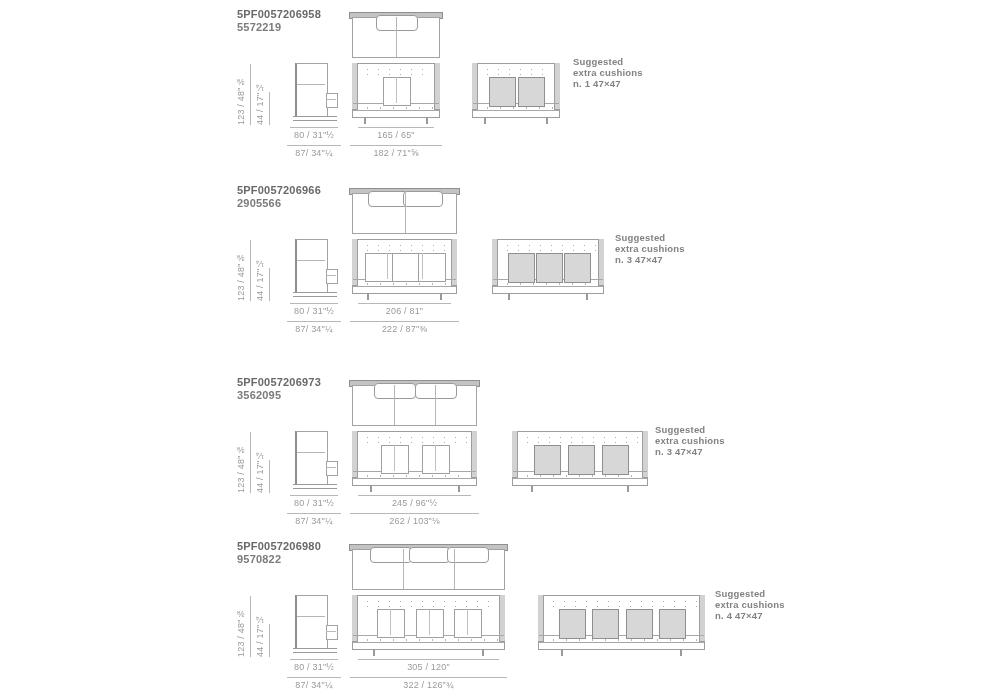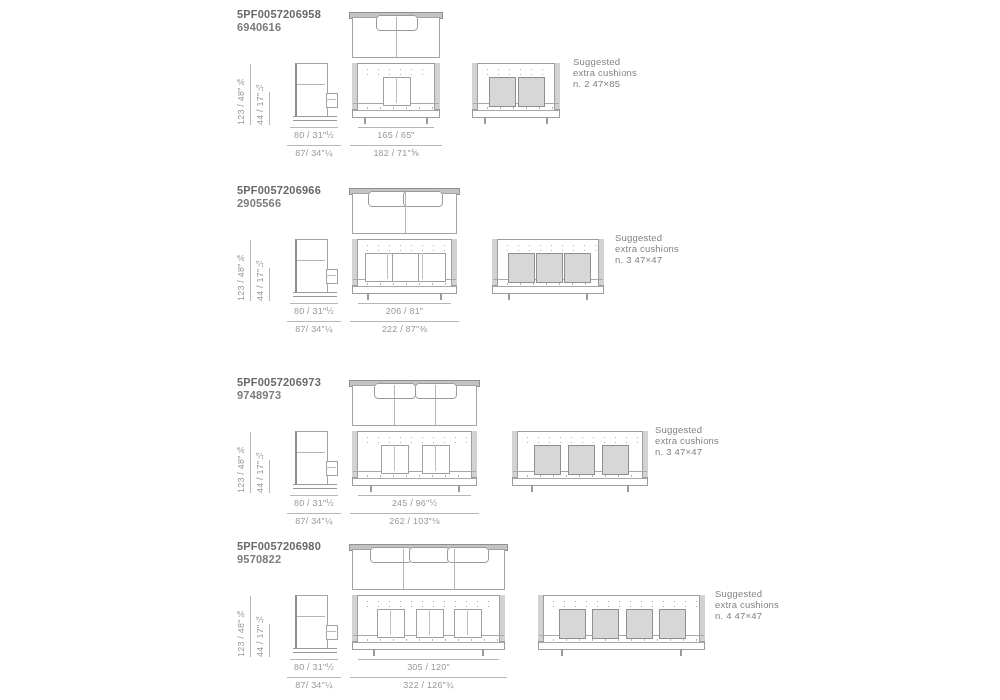--- a/index.html
+++ b/index.html
@@ -12,21 +12,21 @@
   .codes{position:absolute;left:237px;top:0;color:#686868;font-size:11px;font-weight:bold;line-height:13px;letter-spacing:.2px}
   .codes .c2{color:#7b7b7b}
 
   
   .dimtext{position:absolute;color:#9a9a9a;font-size:9px;text-align:center;letter-spacing:.2px;white-space:nowrap}
   .dline{position:absolute;height:1px;background:#b7b7b7}
   .vline{position:absolute;width:1px;background:#b7b7b7}
   .vdim{position:absolute;color:#9a9a9a;font-size:9px;letter-spacing:.2px;writing-mode:vertical-rl;transform:rotate(180deg);white-space:nowrap}
 
   
-  .suggested{position:absolute;top:48px;color:#828282;font-size:9.5px;font-weight:normal;line-height:11px;letter-spacing:.2px}
+  .suggested{position:absolute;top:48px;color:#828282;font-size:9.5px;font-weight:bold;line-height:11px;letter-spacing:.2px}
   .r0 .suggested{left:573px}.r1 .suggested{left:615px}.r2 .suggested{left:655px}.r3 .suggested{left:715px}
 
   
   .side-view{position:absolute;left:293px;top:55px;width:48px;height:62px}
   .sv-box{position:absolute;left:2px;top:0;width:30px;height:52px;border:1px solid #a3a3a3;border-left:2px solid #8e8e8e;background:#fff}
   .sv-split{position:absolute;left:4px;top:21px;width:28px;height:1px;background:#b5b5b5}
   .sv-arm{position:absolute;left:33px;top:30px;width:10px;height:13px;border:1px solid #a3a3a3;background:#fff}
   .sv-armline{position:absolute;left:33px;top:36px;width:10px;height:1px;background:#bbb}
   .sv-base{position:absolute;left:0px;top:53px;width:44px;height:3px;border-top:1px solid #9a9a9a;border-bottom:1px solid #9a9a9a}
 
@@ -67,21 +67,21 @@
   .fv-leg{position:absolute;top:54px;width:2px;height:7px;background:#9a9a9a}
   .fv-leg.l{left:14%}.fv-leg.r{right:14%}
 </style>
 </head>
 <body>
 
 <div id="rows-root">
   <div class="row r0">
     <div class="codes">
       <div class="c1">5PF0057206958</div>
-      <div class="c2">6940616</div>
+      <div class="c2">5572219</div>
     </div>
 
     <div class="vdim" style="left:236px;top:55px;height:62px">123 / 48"⅜</div>
     <div class="vline" style="left:250px;top:56px;height:61px"></div>
     <div class="vdim" style="left:255px;top:66px;height:51px">44 / 17"¼</div>
     <div class="vline" style="left:269px;top:84px;height:33px"></div>
 
     <div class="side-view">
       <div class="sv-box"></div>
       <div class="sv-split"></div>
@@ -131,21 +131,21 @@
     <div class="dimtext" style="left:284px;top:140px;width:60px">87/ 34"¼</div>
 
     <div class="dline fdim1-line" style="left: 358px; top: 119px; width: 76px;"></div>
     <div class="dimtext fdim1-text" style="left: 350px; top: 122px; width: 92px;">165 / 65"</div>
     <div class="dline fdim2-line" style="left: 350px; top: 137px; width: 92px;"></div>
     <div class="dimtext fdim2-text" style="left: 346px; top: 140px; width: 100px;">182 / 71"⅝</div>
 
     <div class="suggested">
       <div>Suggested</div>
       <div>extra cushions</div>
-      <div>n. 2 47×85</div>
+      <div>n. 1 47×47</div>
     </div>
   </div>
 
   <div class="row r1">
     <div class="codes">
       <div class="c1">5PF0057206966</div>
       <div class="c2">2905566</div>
     </div>
 
     <div class="vdim" style="left:236px;top:55px;height:62px">123 / 48"⅜</div>
@@ -214,21 +214,21 @@
     <div class="suggested">
       <div>Suggested</div>
       <div>extra cushions</div>
       <div>n. 3 47×47</div>
     </div>
   </div>
 
   <div class="row r2">
     <div class="codes">
       <div class="c1">5PF0057206973</div>
-      <div class="c2">9748973</div>
+      <div class="c2">3562095</div>
     </div>
 
     <div class="vdim" style="left:236px;top:55px;height:62px">123 / 48"⅜</div>
     <div class="vline" style="left:250px;top:56px;height:61px"></div>
     <div class="vdim" style="left:255px;top:66px;height:51px">44 / 17"¼</div>
     <div class="vline" style="left:269px;top:84px;height:33px"></div>
 
     <div class="side-view">
       <div class="sv-box"></div>
       <div class="sv-split"></div>

